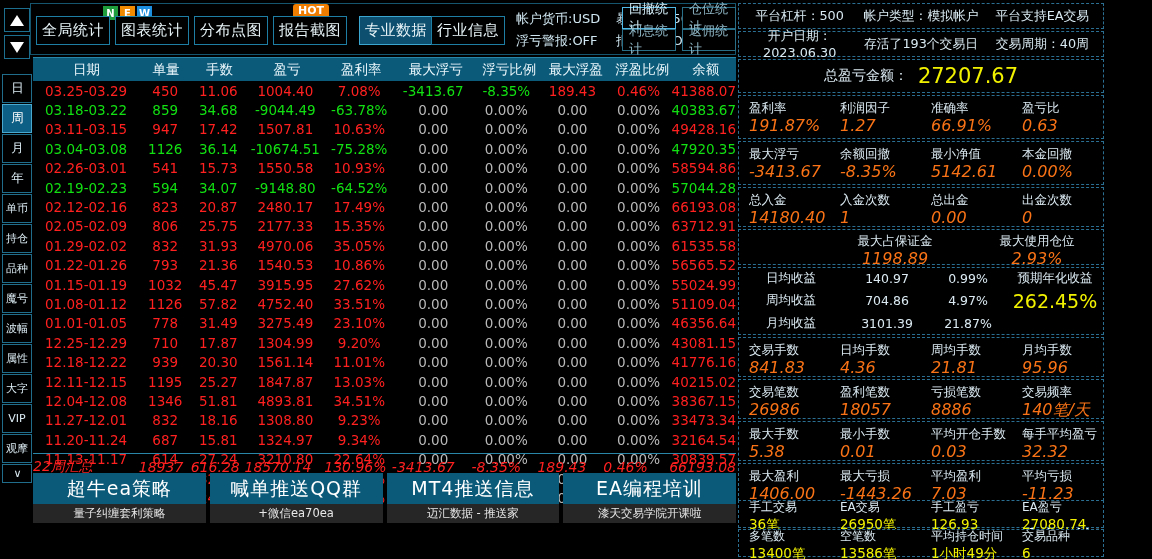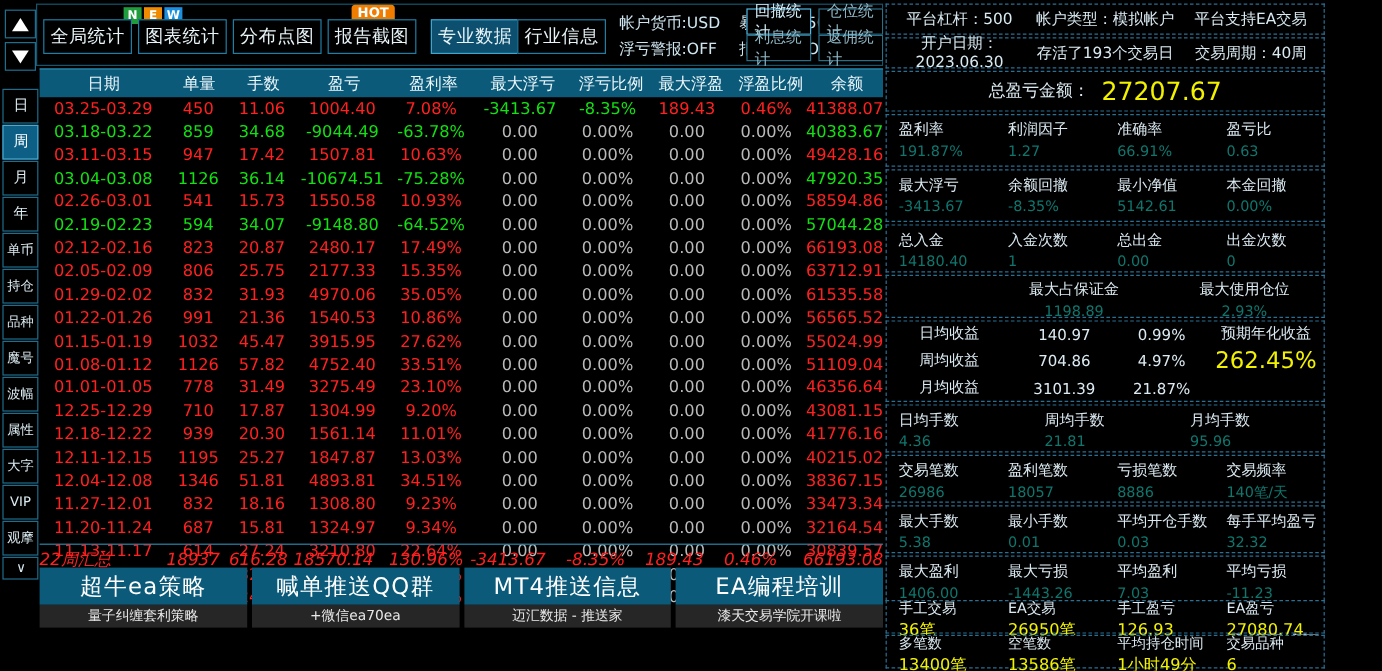--- a/index.html
+++ b/index.html
@@ -88,21 +88,21 @@
 
   
   .right-pane{ position:absolute; left:736px; top:0; width:370px; height:559px; background:#000; }
   .rbox{
     position:absolute; left:2px; width:366px;
     border:1px dashed #2b6f93; background:#000;
   }
   .rrow-1{ display:flex; align-items:center; height:100%; color:#d9eaf2; font-size:12.8px; }
   .rcell{ flex:1; text-align:center; }
   .lbl{ color:#dbeaf2; font-size:12.5px; }
-  .val{ color:#0f766e; font-size:12px; }
+  .val{ color:#f97316; font-size:16px;font-style:italic; }
   .val-sm{ color:#f2f200; font-size:14px; }
   .quad{ display:flex; height:100%; }
   .q{ flex:1; padding:4px 0 0 10px; }
   .q .lbl{ display:block; line-height:16px; }
   .q .val{ display:block; line-height:20px; }
   .center-row{ display:flex; height:100%; align-items:center; justify-content:center; gap:10px; }
   .dual{ display:flex; height:100%; }
   .dual .q{ flex:1; text-align:center; padding-top:3px; }
 
   .earn-grid{ display:grid; grid-template-columns:104px 88px 74px 100px;
@@ -290,21 +290,21 @@
             <div class="c c3 pos">4970.06</div>
             <div class="c c4 pos">35.05%</div>
             <div class="c c5 zero">0.00</div>
             <div class="c c6 zero">0.00%</div>
             <div class="c c7 zero">0.00</div>
             <div class="c c8 zero">0.00%</div>
             <div class="c c9 pos">61535.58</div>
           </div>
           <div class="trow">
             <div class="c c0 pos">01.22-01.26</div>
-            <div class="c c1 pos">991</div>
+            <div class="c c1 pos">793</div>
             <div class="c c2 pos">21.36</div>
             <div class="c c3 pos">1540.53</div>
             <div class="c c4 pos">10.86%</div>
             <div class="c c5 zero">0.00</div>
             <div class="c c6 zero">0.00%</div>
             <div class="c c7 zero">0.00</div>
             <div class="c c8 zero">0.00%</div>
             <div class="c c9 pos">56565.52</div>
           </div>
           <div class="trow">
@@ -598,20 +598,24 @@
           <div>月均收益</div>
           <div>3101.39</div>
           <div>21.87%</div>
           <div></div>
         </div>
     </div>
 
     <div class="rbox" style="top: 337px; height: 40px;">
       <div class="quad" id="g5">
           <div class="q">
+            <span class="lbl">交易手数</span>
+            <span class="val">841.83</span>
+          </div>
+          <div class="q">
             <span class="lbl">日均手数</span>
             <span class="val">4.36</span>
           </div>
           <div class="q">
             <span class="lbl">周均手数</span>
             <span class="val">21.81</span>
           </div>
           <div class="q">
             <span class="lbl">月均手数</span>
             <span class="val">95.96</span>

